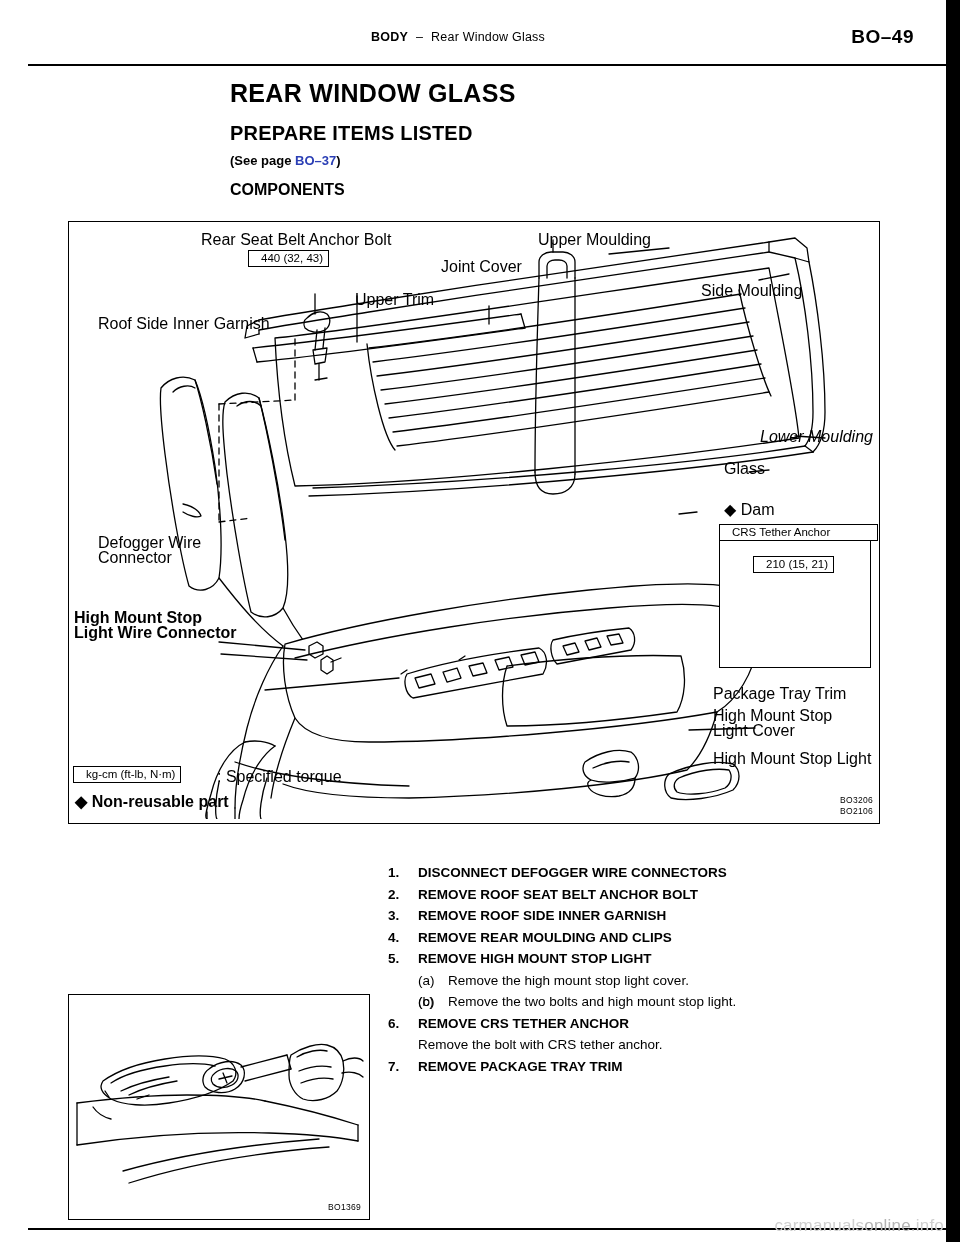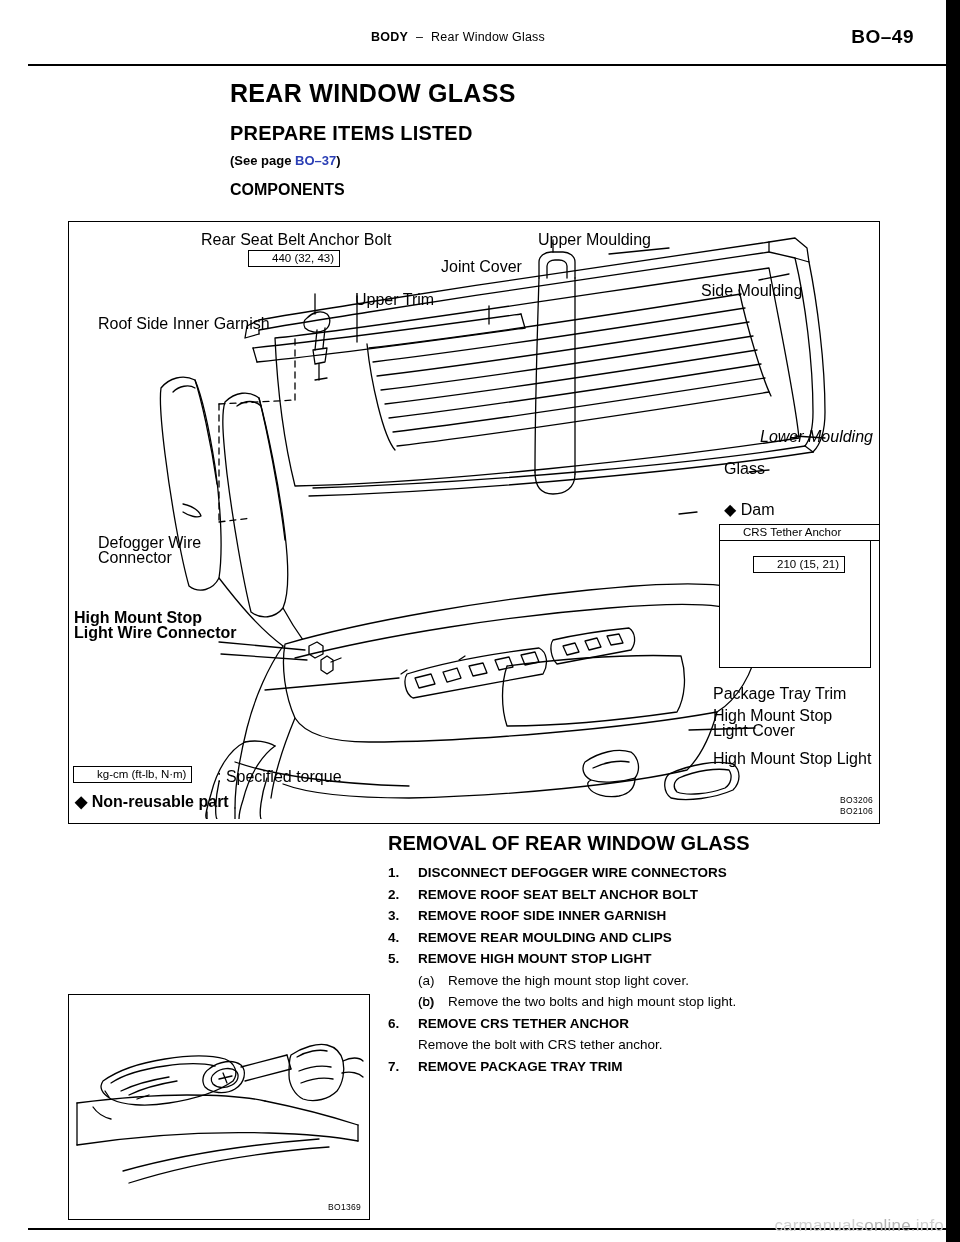--- a/index.html
+++ b/index.html
@@ -114,21 +114,21 @@
   .fig-label {
     position: absolute;
     font-size: 16px;
     color: #000;
     white-space: nowrap;
   }
   .fig-box-label {
     position: absolute;
     font-size: 11.5px;
     border: 1.2px solid #000;
-    padding: 1px 5px 2px 23px;
+    padding: 1px 5px 2px 12px;
     background: #fff;
     white-space: nowrap;
   }
 
   
   .section-title {
     position: absolute;
     left: 388px; top: 832px;
     font-size: 20px;
     font-weight: bold;
@@ -407,21 +407,20 @@
     <div class="fig-label" style="left:148px; top:546px;">:   Specified torque</div>
     <div class="fig-label" style="left:6px; top:570px; font-weight:bold;">
       <span>◆</span>
       <span>Non-reusable part</span>
     </div>
 
     <div class="fig-code" style="right:6px; bottom:18px;">BO3206</div>
     <div class="fig-code" style="right:6px; bottom:7px;">BO2106</div>
   </div>
 
-  <div class="section-title">REMOVAL OF REAR WINDOW GLASS</div>
 
   <div class="steps">
 
     <div class="step">
       <span class="num">1.</span>
       <span class="txt-bold">DISCONNECT DEFOGGER WIRE CONNECTORS</span>
     </div>
 
     <div class="step">
       <span class="num">2.</span>

